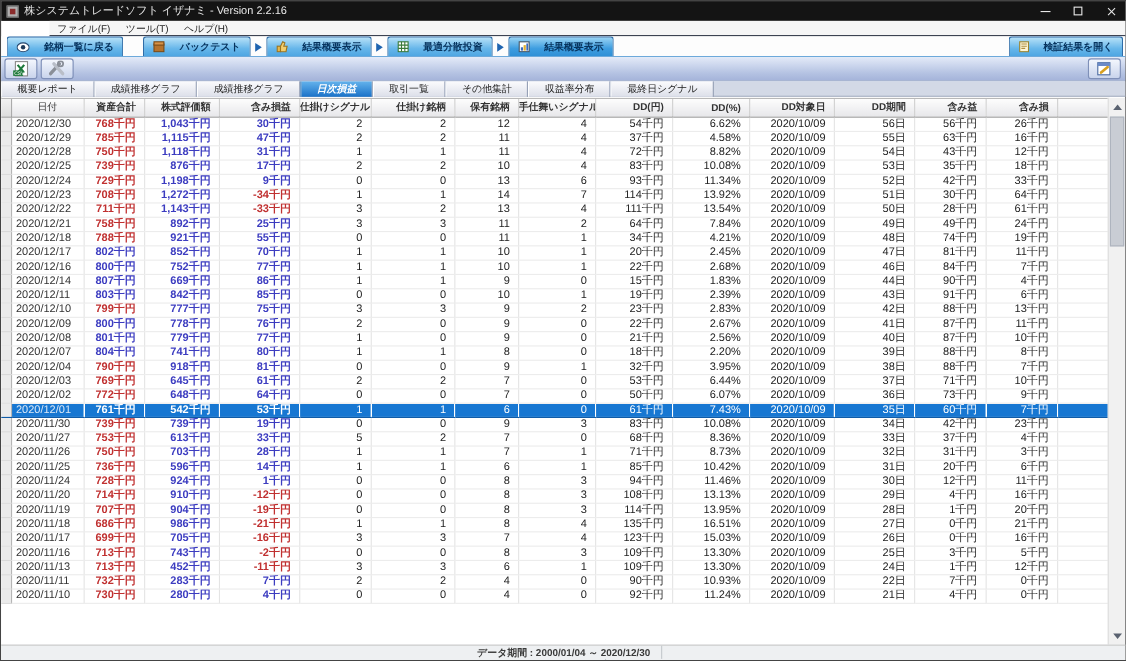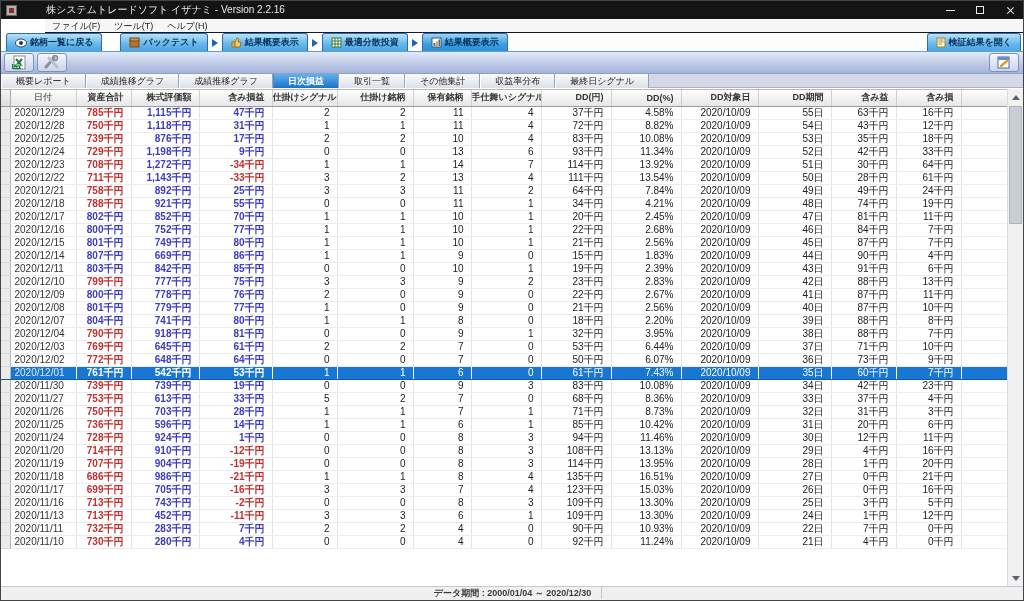--- a/index.html
+++ b/index.html
@@ -1,54 +1,54 @@
 <!DOCTYPE html>
 <html><head>
 <meta charset="utf-8">
 <style>
   * { margin:0; padding:0; box-sizing:border-box; }
   html,body { width:1024px; height:601px; overflow:hidden; }
   body { font-family:"Liberation Sans","DejaVu Sans",sans-serif; position:relative; background:#fff; border:1px solid #444; }
 
   
-  .titlebar { position:absolute; left:0; top:0; width:1024px; height:18px; background:#141414; color:#e8e8e8; display:flex; align-items:center;gap:24px; }
+  .titlebar { position:absolute; left:0; top:0; width:1024px; height:18px; background:#141414; color:#e8e8e8; display:flex; align-items:center; }
   .appicon { width:11px; height:11px; margin:0 5px 0 5px; background:#b0b0b0; border:1px solid #666; position:relative; }
   .appicon::after { content:""; position:absolute; left:2px; top:2px; width:5px; height:5px; background:#8a2c2c; }
   .titletext { font-size:10px; letter-spacing:0; }
   .wincontrols { margin-left:auto; display:flex; height:18px; }
   .winbtn { width:30px; height:18px; display:flex; align-items:center; justify-content:center; }
   .min-glyph { width:9px; height:1px; background:#e8e8e8; }
   .max-glyph { width:8px; height:8px; border:1px solid #e8e8e8; }
   .close-glyph { position:relative; width:9px; height:9px; }
   .close-glyph::before,.close-glyph::after { content:""; position:absolute; left:4px; top:0; width:1px; height:9px; background:#e8e8e8; }
   .close-glyph::before { transform:rotate(45deg);} .close-glyph::after { transform:rotate(-45deg);}
 
   
   .menubar { position:absolute; left:0; top:18px; width:1024px; height:14px; background:#f6f6f6; border-bottom:1px solid #0f172a; display:flex; align-items:center;margin-left:44px; }
   .menuitem { font-size:9px; color:#222; padding:0 7px; height:14px; line-height:14px; }
 
   
   .navrow { position:absolute; left:0; top:32px; width:1024px; height:19px; background:#fdfdfd; border-bottom:1px solid #5ea0d8; display:flex; align-items:flex-end; }
-  .navtab { height:18px; display:flex; align-items:center; gap:3px; padding:0 8px; font-size:9px; font-weight:bold; color:#06335e;
+  .navtab { height:18px; display:flex; align-items:center; gap:13px; padding:0 8px; font-size:9px; font-weight:bold; color:#06335e;
     background:linear-gradient(#b8e2f8,#66b6ea 60%,#4ea6e2); border:1px solid #2f6da8; border-bottom:none; border-radius:3px 3px 0 0; margin-right:2px; white-space:nowrap;margin-top:24px; }
   .navtab.first { margin-left:5px; margin-right:18px; }
   .navtab.active { background:linear-gradient(#9ad4f4,#3d9de0 60%,#2f90d6); }
   .navarrow { width:0; height:0; border-top:4px solid transparent; border-bottom:4px solid transparent; border-left:6px solid #1f64b0; margin:0 4px 4px 2px; }
   .openresults { margin-left:auto; margin-right:4px; }
   .tabicon { display:inline-block; }
 
   
   .toolbar { position:absolute; left:0; top:51px; width:1024px; height:22px; background:linear-gradient(#e3eaf8,#b4c2e2 70%,#a5b4da); border-bottom:1px solid #8fa0c4; display:flex; align-items:center; }
   .toolbtn { width:30px; height:19px; margin-left:3px; border:1px solid #7f90b8; border-radius:3px; background:linear-gradient(#f4f7fd,#c9d4ec); display:flex; align-items:center; justify-content:center; }
   .toolbtn-right { margin-left:auto; margin-right:6px; }
 
   
   .subtabs { position:absolute; left:0; top:73px; width:1024px; height:14px; background:#d3d9e6; border-bottom:1px solid #aab2c4; display:flex; }
   .subtab { height:14px; line-height:14px; padding:0 14px; font-size:9px; color:#222; background:linear-gradient(#fbfbfd,#dcdfe9); border-right:1px solid #97a1b6; border-left:1px solid #fff; white-space:nowrap; }
-  .subtab.active { background:linear-gradient(#63b2ec,#1a72c8); color:#fff; font-weight:bold; border-left:1px solid #4a8ec8; }
+  .subtab.active { background:linear-gradient(#63b2ec,#1a72c8); color:#fff; font-weight:bold; border-left:1px solid #4a8ec8;font-style:italic; }
 
   
   .gridarea { position:absolute; left:0; top:88px; width:1008px; height:497px; overflow:hidden; background:#fff; border-top:1px solid #b8b8b8; }
   table { border-collapse:collapse; table-layout:fixed; width:1008px; }
   th { height:16px; background:linear-gradient(#fdfdfd,#e7e7ea); border-bottom:1px solid #9a9a9a; border-right:1px solid #cfcfcf; font-size:9px; font-weight:normal; color:#333; white-space:nowrap; overflow:hidden; }
   th.ar { text-align:right; padding-right:7px;font-weight:bold; }
   th.ac { text-align:center; }
   th.rh { background:linear-gradient(#f2f2f2,#dedede); border-right:1px solid #ababab; }
   td { height:12.75px; font-size:10px; line-height:12px; color:#222; border-bottom:1px solid #ececec; border-right:1px solid #e4e4e4; white-space:nowrap; overflow:hidden; }
   td.ar { text-align:right; padding-right:7px; }
@@ -219,20 +219,38 @@
           <th class="ar">DD対象日</th>
           <th class="ar">DD期間</th>
           <th class="ar">含み益</th>
           <th class="ar">含み損</th>
           <th></th>
         </tr>
       </thead>
     <tbody id="grid-body">
         <tr>
           <td class="rh"></td>
+          <td class="al ">2020/12/30</td>
+          <td class="ar v-red">768千円</td>
+          <td class="ar v-blue">1,043千円</td>
+          <td class="ar v-blue">30千円</td>
+          <td class="ar ">2</td>
+          <td class="ar ">2</td>
+          <td class="ar ">12</td>
+          <td class="ar ">4</td>
+          <td class="ar ">54千円</td>
+          <td class="ar ">6.62%</td>
+          <td class="ar ">2020/10/09</td>
+          <td class="ar ">56日</td>
+          <td class="ar ">56千円</td>
+          <td class="ar ">26千円</td>
+          <td></td>
+        </tr>
+        <tr>
+          <td class="rh"></td>
           <td class="al ">2020/12/29</td>
           <td class="ar v-red">785千円</td>
           <td class="ar v-blue">1,115千円</td>
           <td class="ar v-blue">47千円</td>
           <td class="ar ">2</td>
           <td class="ar ">2</td>
           <td class="ar ">11</td>
           <td class="ar ">4</td>
           <td class="ar ">37千円</td>
           <td class="ar ">4.58%</td>
@@ -394,38 +412,20 @@
           <td class="ar v-blue">77千円</td>
           <td class="ar ">1</td>
           <td class="ar ">1</td>
           <td class="ar ">10</td>
           <td class="ar ">1</td>
           <td class="ar ">22千円</td>
           <td class="ar ">2.68%</td>
           <td class="ar ">2020/10/09</td>
           <td class="ar ">46日</td>
           <td class="ar ">84千円</td>
-          <td class="ar ">7千円</td>
-          <td></td>
-        </tr>
-        <tr>
-          <td class="rh"></td>
-          <td class="al ">2020/12/15</td>
-          <td class="ar v-blue">801千円</td>
-          <td class="ar v-blue">749千円</td>
-          <td class="ar v-blue">80千円</td>
-          <td class="ar ">1</td>
-          <td class="ar ">1</td>
-          <td class="ar ">10</td>
-          <td class="ar ">1</td>
-          <td class="ar ">21千円</td>
-          <td class="ar ">2.56%</td>
-          <td class="ar ">2020/10/09</td>
-          <td class="ar ">45日</td>
-          <td class="ar ">87千円</td>
           <td class="ar ">7千円</td>
           <td></td>
         </tr>
         <tr>
           <td class="rh"></td>
           <td class="al ">2020/12/14</td>
           <td class="ar v-blue">807千円</td>
           <td class="ar v-blue">669千円</td>
           <td class="ar v-blue">86千円</td>
           <td class="ar ">1</td>

